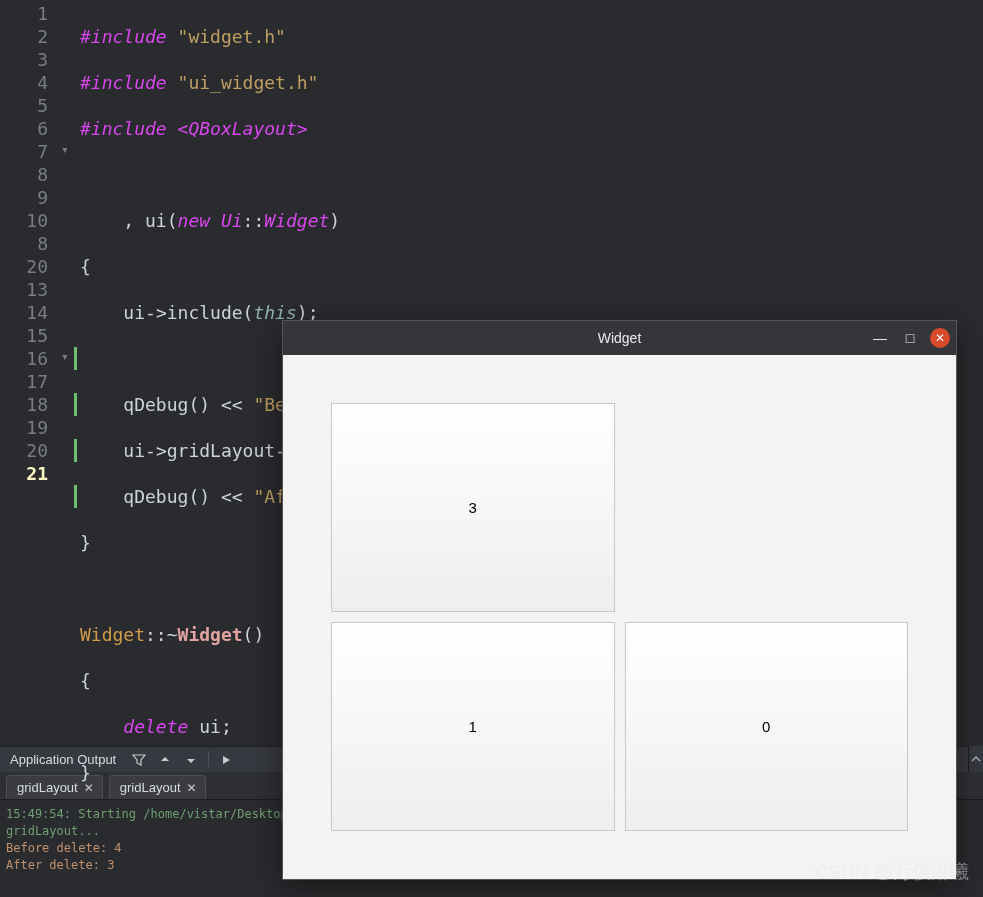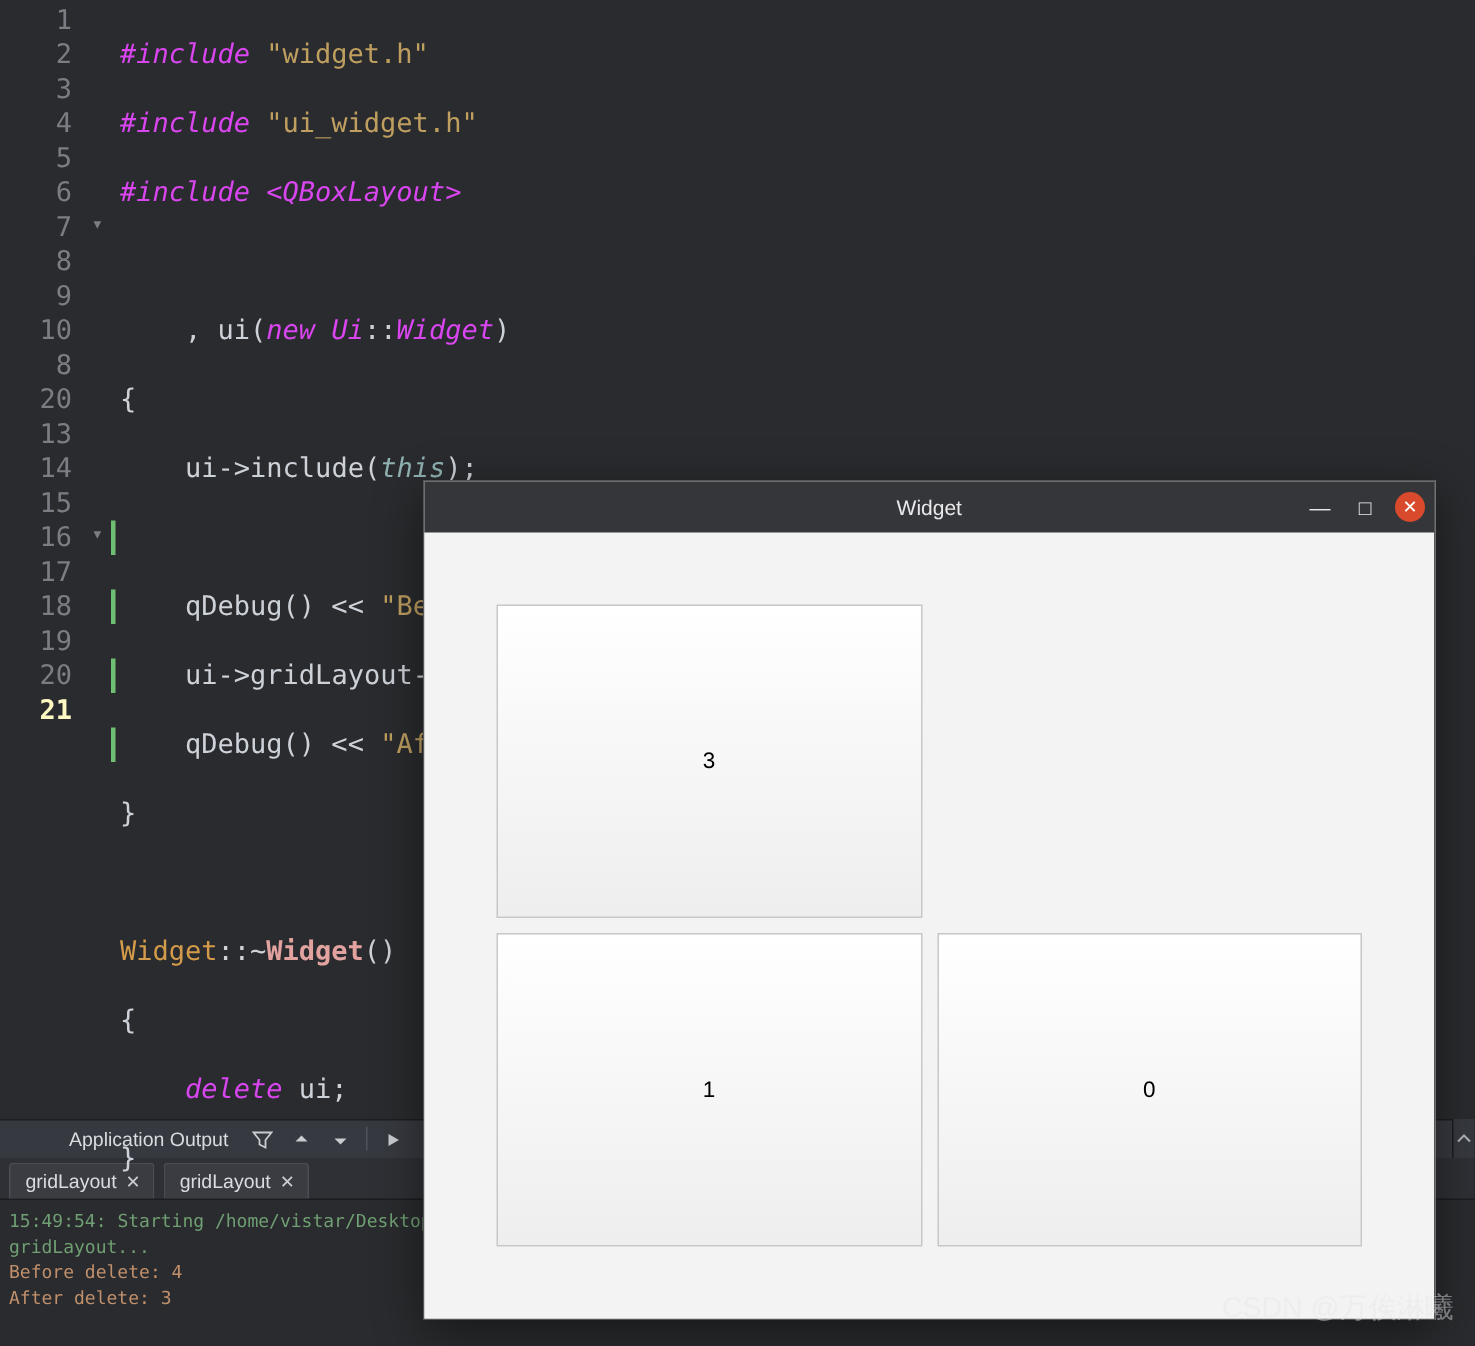--- a/index.html
+++ b/index.html
@@ -40,21 +40,21 @@
   .ital    { font-style: italic; color:#bcbfc3; }
   .mcall   { color: #a7d4d6; font-style: italic; }
   .mem     { color: #cdd2d9; }
 
   
   .output-header {
     height: 26px; background: #373940; color: #d8dbe0;
     font-family: Arial, sans-serif; font-size: 13px;
     display: flex; align-items: center; border-top: 1px solid #1e1e22;
   }
-  .output-header .title { padding: 0 10px; margin-left: 36px; }
+  .output-header .title { padding: 0 10px; }
   .toolbar { display:flex; gap:8px; margin-left:4px; }
   .tool-btn { width:18px; height:18px; display:flex; align-items:center; justify-content:center; color:#c9ccd1; }
   .tool-btn svg { display:block; }
   .tabs-row {
     height: 28px; background: #2f3035; display: flex; align-items:flex-end;
     padding-left: 6px; gap: 6px; font-family: Arial, sans-serif; font-size: 13px;
     border-bottom: 1px solid #1b1c1f;
   }
   .tab {
     background: #3a3c42; color:#d8dbe0; padding: 4px 8px 4px 10px;

